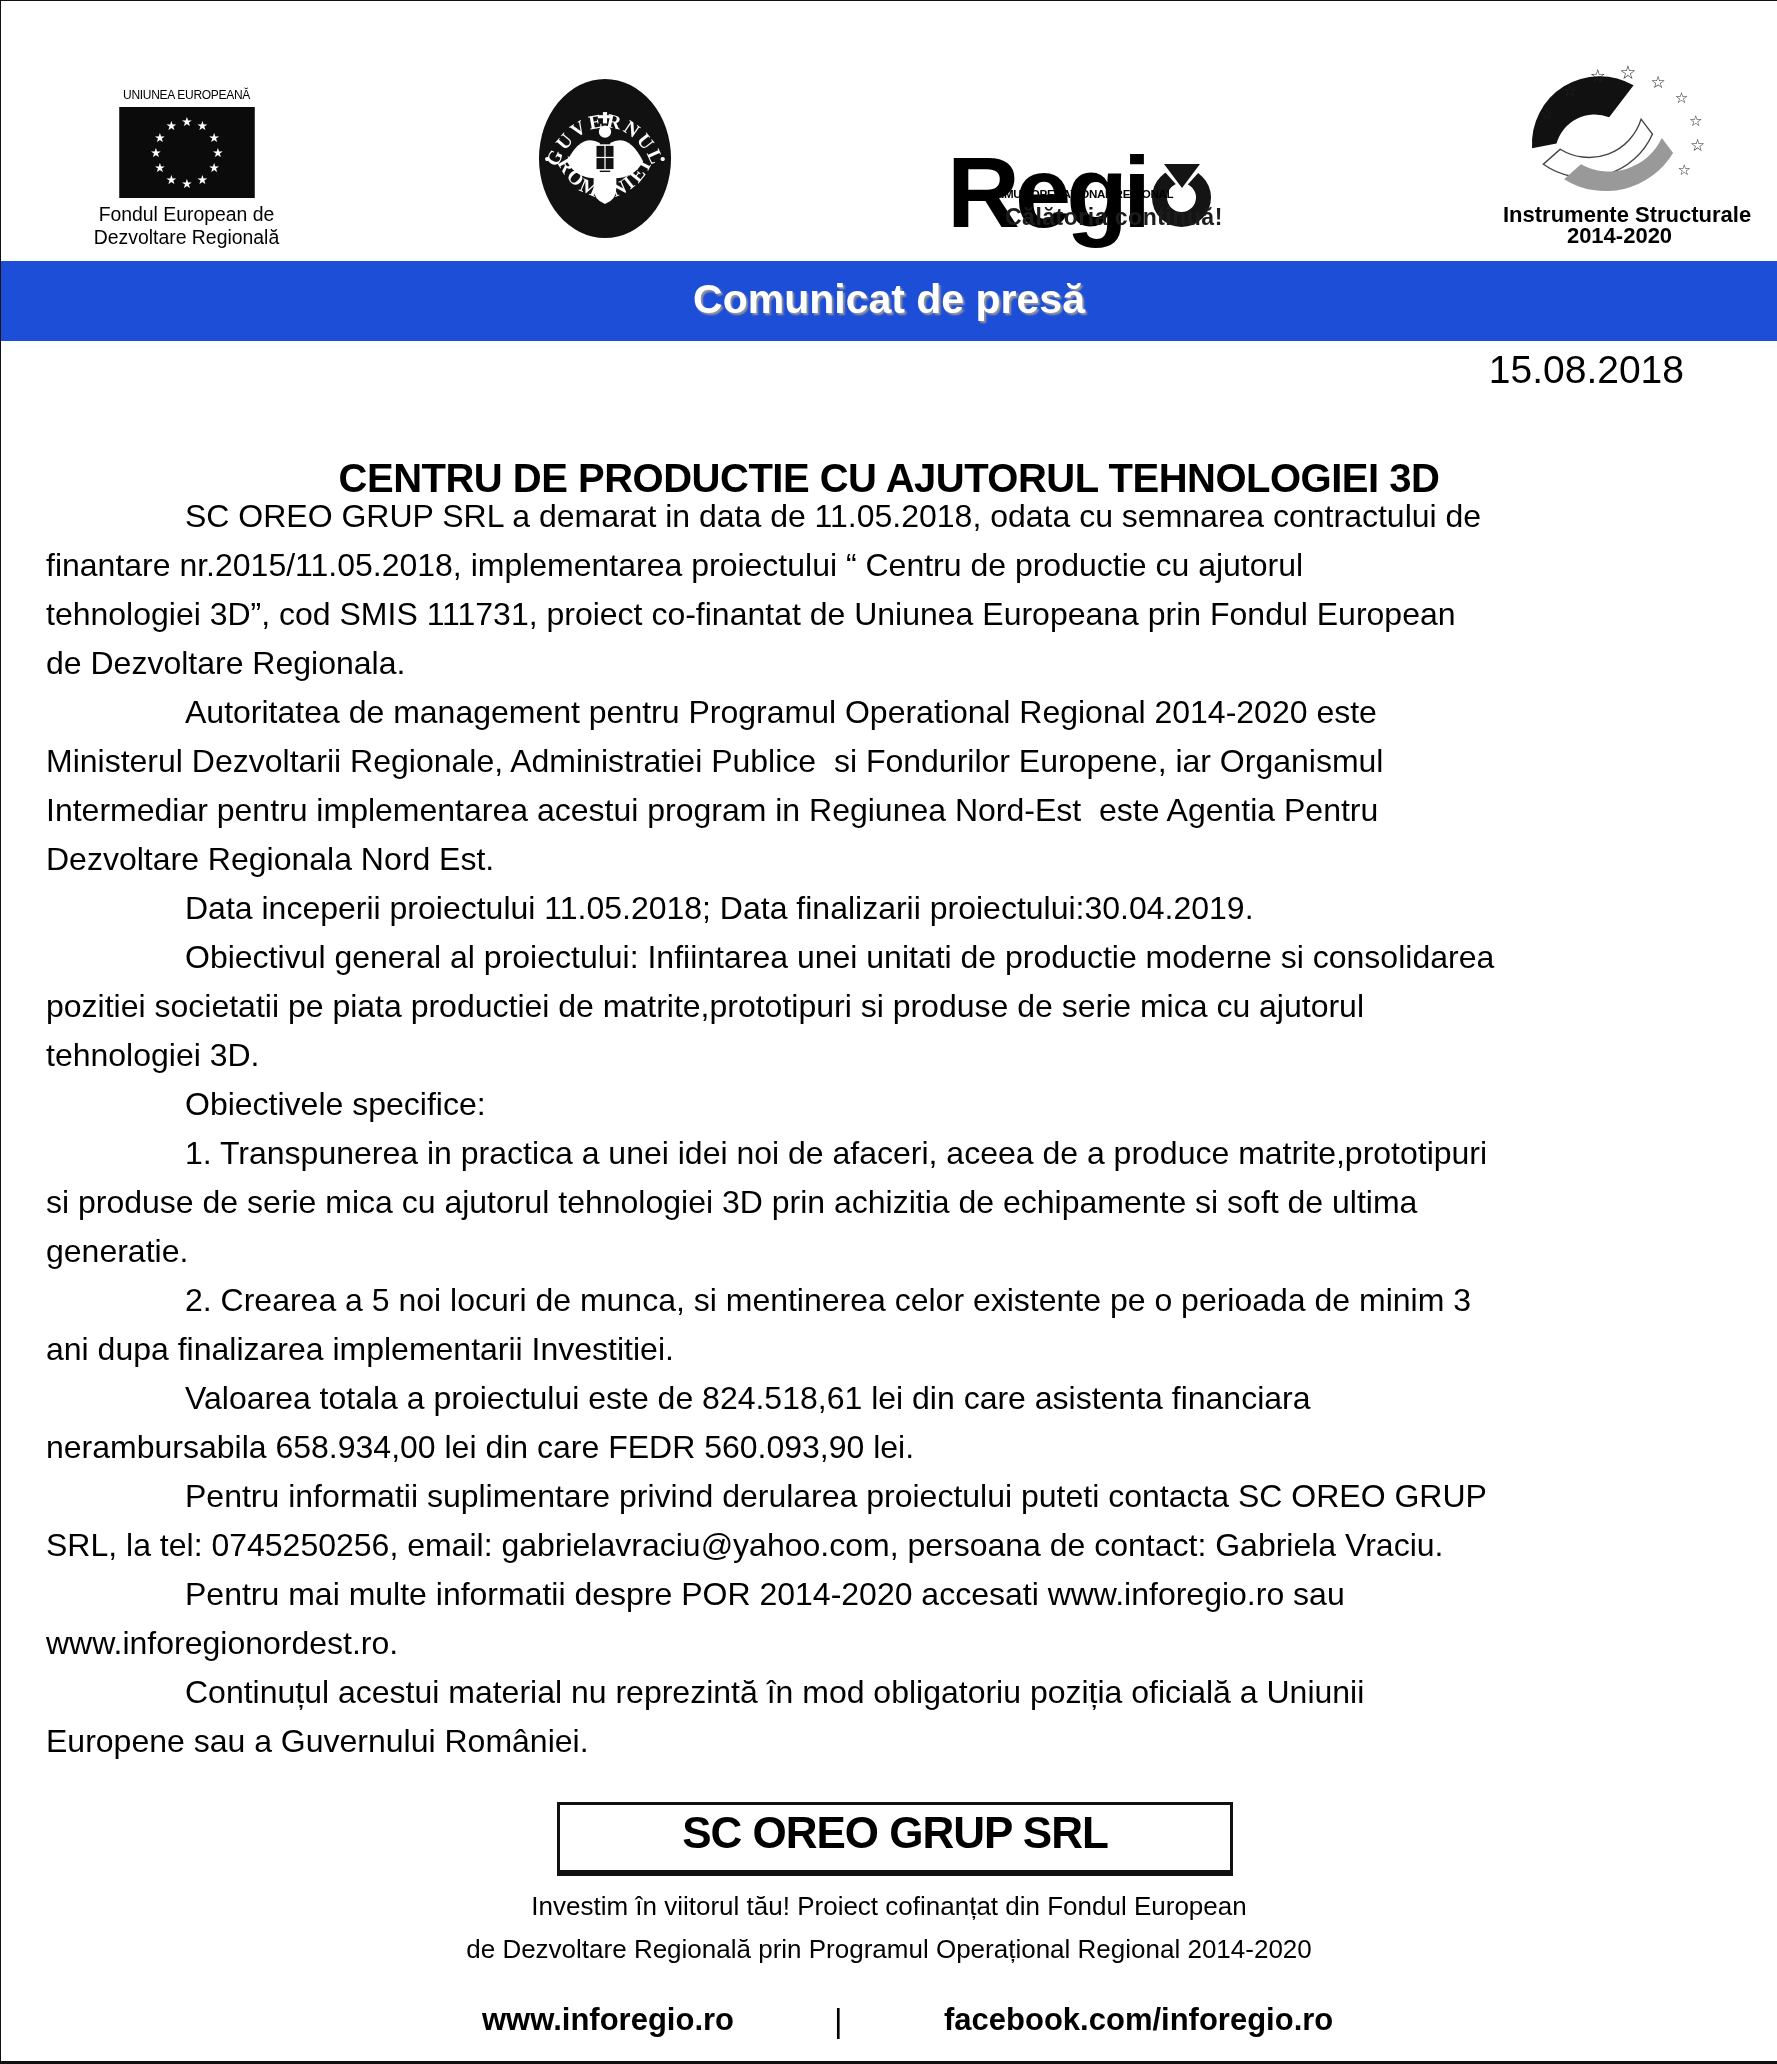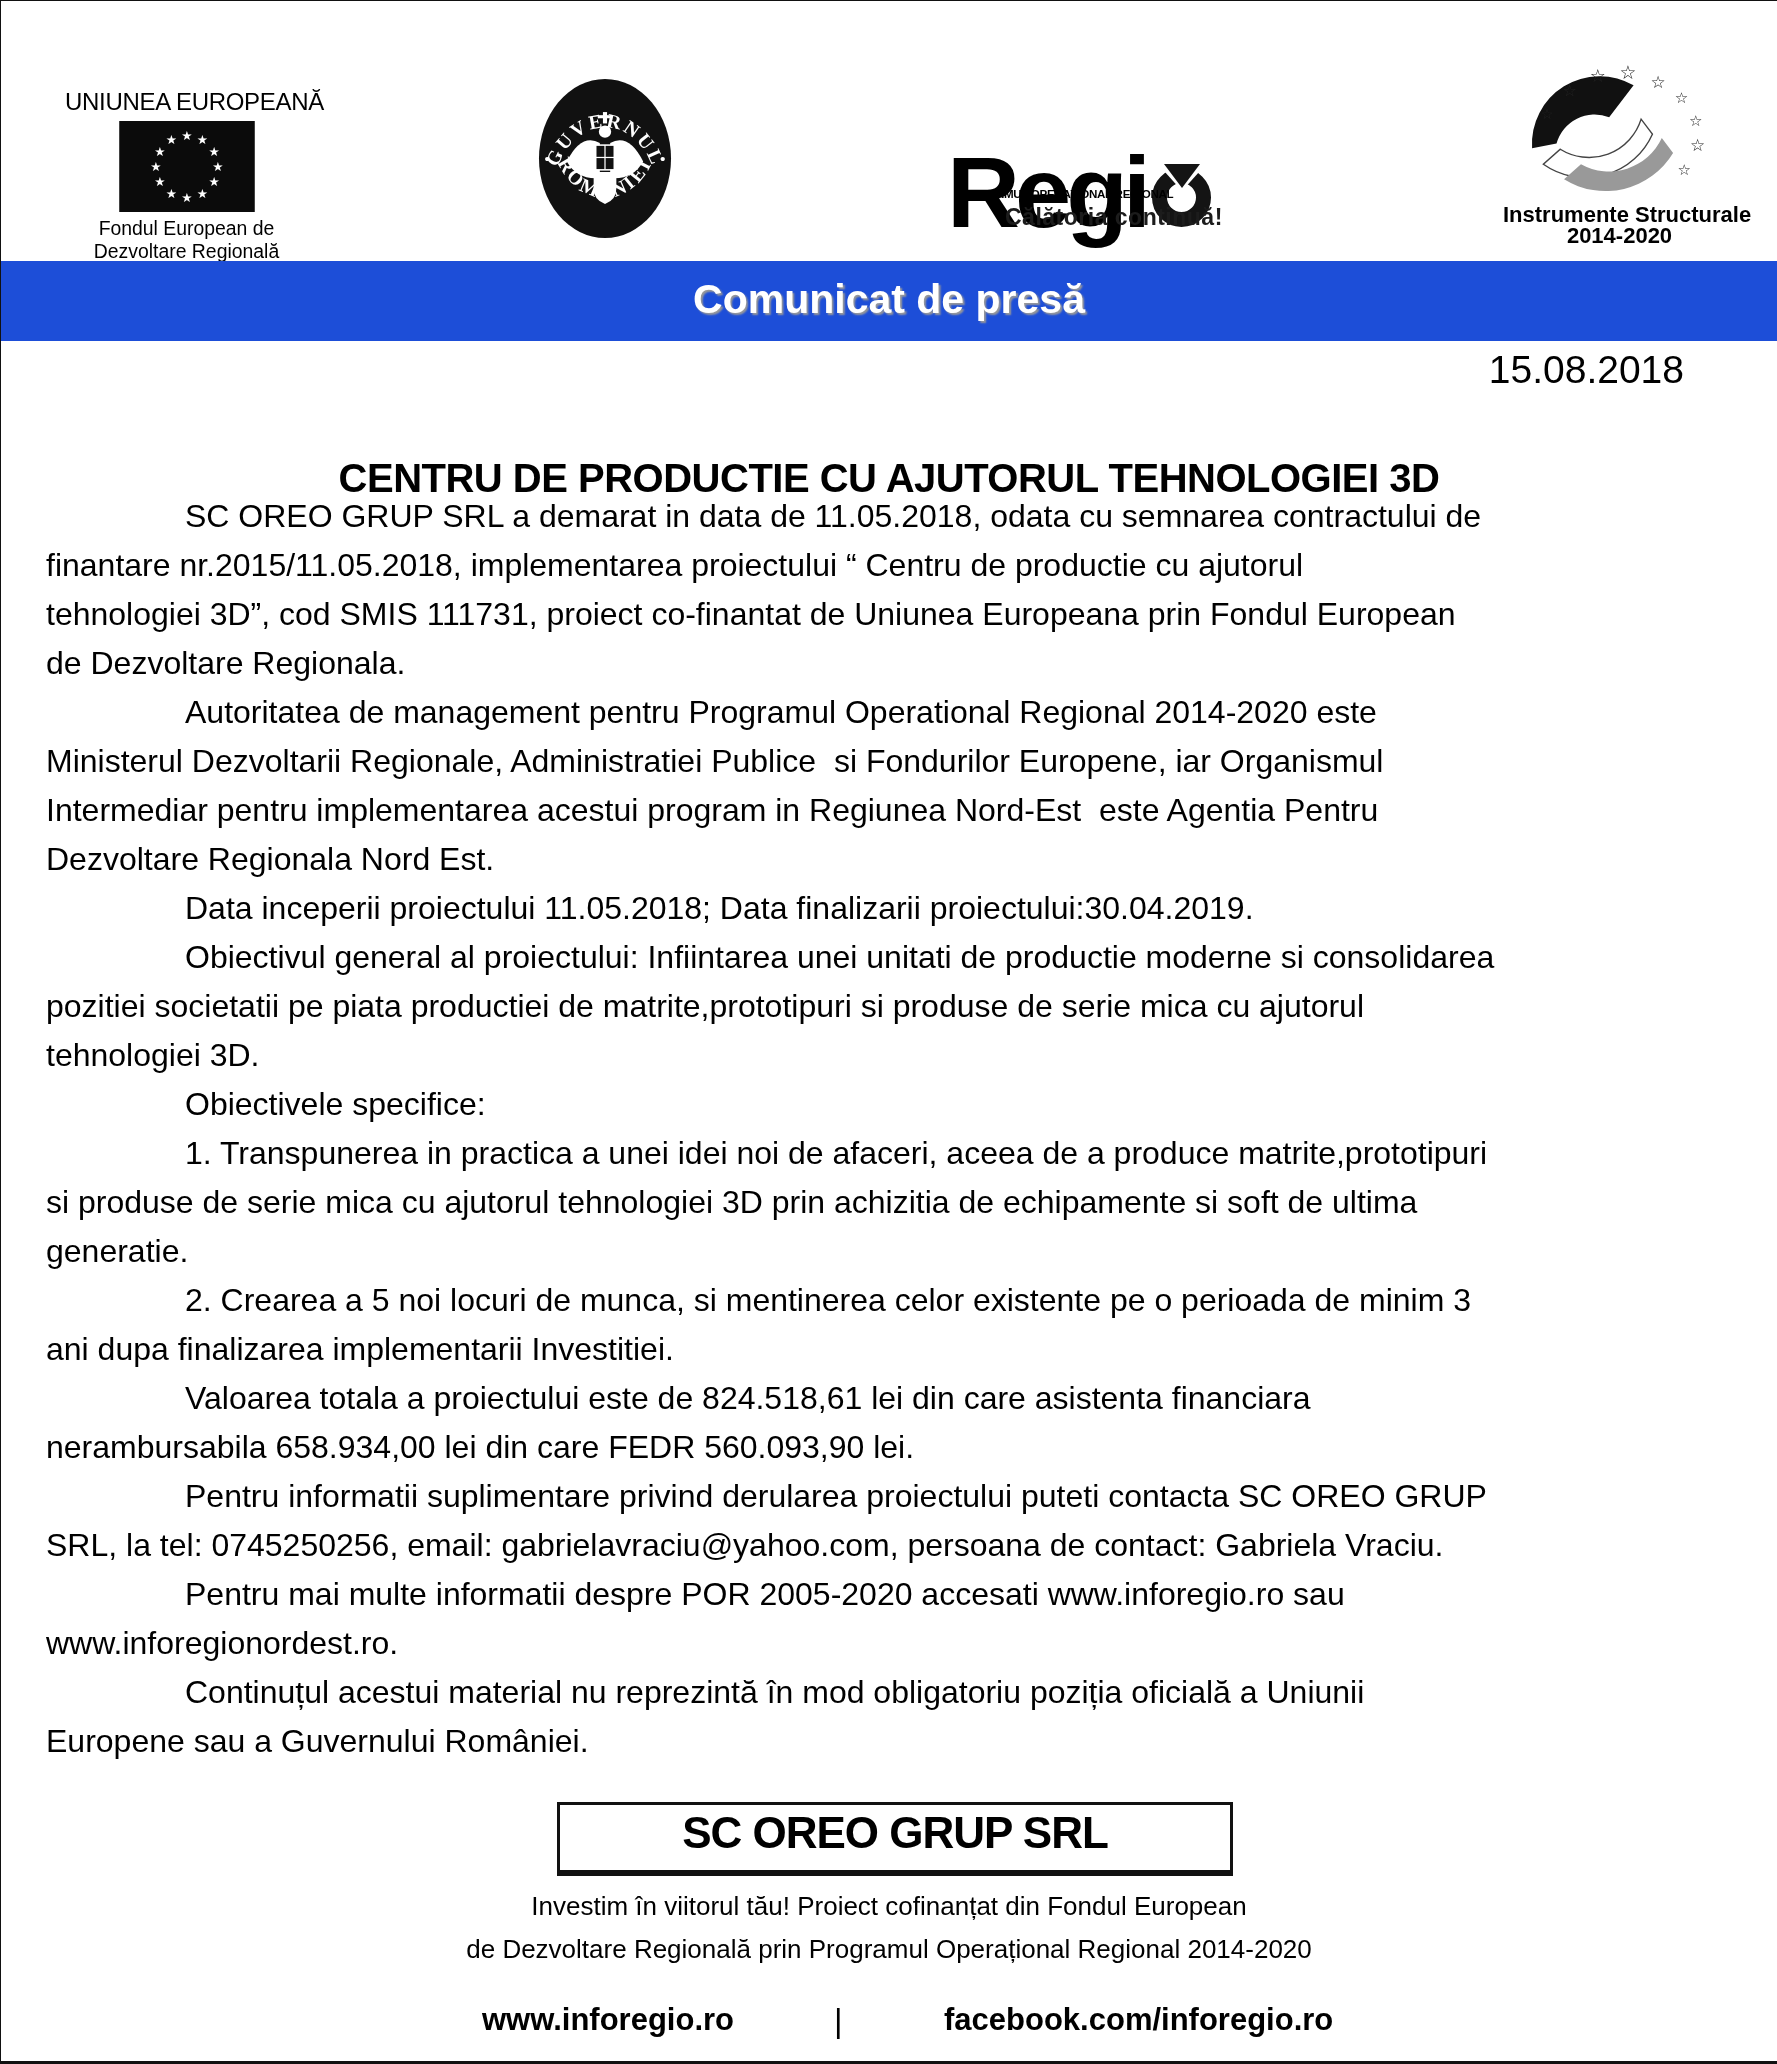--- a/index.html
+++ b/index.html
@@ -4,21 +4,21 @@
 <style>
   html,body{margin:0;padding:0;background:#e8e8e8;}
   .page{
     position:relative; width:1778px; height:2065px; background:#fff;
     border:1.9px solid #111; border-bottom:4.9px solid #111; box-sizing:border-box;
     overflow:hidden; color:#000;
     font-family:"Liberation Sans", sans-serif;
   }
   
   .eu-logo{position:absolute; left:64px; top:87px; width:243px; text-align:center;}
-  .eu-label{font-size:24px; letter-spacing:-0.3px; white-space:nowrap;}
+  .eu-label{font-size:12px; letter-spacing:-0.3px; white-space:nowrap;}
   .eu-flag{display:block; margin:4.9px auto 4.9px;}
   .eu-sub{font-size:19.4px; line-height:23px; white-space:nowrap;}
 
   .guvern{position:absolute; left:536px; top:76px;}
 
   .regio{position:absolute; left:946px; top:101px; width:330px; height:146px;}
   .regio-wordmark{position:absolute; left:0; top:0; font-size:101px; line-height:101px;
     font-weight:bold; letter-spacing:-4.9px; white-space:nowrap;margin-top:40px;}
   .regio-o{display:inline-block; position:relative; width:29px; height:29px;
     border:15.5px solid #141414; border-radius:50%; margin-left:5.8px;}
@@ -170,21 +170,21 @@
     <div class="ln ind">Obiectivele specifice:</div>
     <div class="ln ind">1. Transpunerea in practica a unei idei noi de afaceri, aceea de a produce matrite,prototipuri</div>
     <div class="ln">si produse de serie mica cu ajutorul tehnologiei 3D prin achizitia de echipamente si soft de ultima</div>
     <div class="ln">generatie.</div>
     <div class="ln ind">2. Crearea a 5 noi locuri de munca, si mentinerea celor existente pe o perioada de minim 3</div>
     <div class="ln">ani dupa finalizarea implementarii Investitiei.</div>
     <div class="ln ind">Valoarea totala a proiectului este de 824.518,61 lei din care asistenta financiara</div>
     <div class="ln">nerambursabila 658.934,00 lei din care FEDR 560.093,90 lei.</div>
     <div class="ln ind">Pentru informatii suplimentare privind derularea proiectului puteti contacta SC OREO GRUP</div>
     <div class="ln">SRL, la tel: 0745250256, email: gabrielavraciu@yahoo.com, persoana de contact: Gabriela Vraciu.</div>
-    <div class="ln ind">Pentru mai multe informatii despre POR 2005-2020 accesati www.inforegio.ro sau</div>
+    <div class="ln ind">Pentru mai multe informatii despre POR 2014-2020 accesati www.inforegio.ro sau</div>
     <div class="ln">www.inforegionordest.ro.</div>
     <div class="ln ind">Continuțul acestui material nu reprezintă în mod obligatoriu poziția oficială a Uniunii</div>
     <div class="ln">Europene sau a Guvernului României.</div>
   </div>
 
   <div class="company-box">
     <div class="company-box-label">SC OREO GRUP SRL</div>
   </div>
 
   <div class="tagline1">Investim în viitorul tău! Proiect cofinanțat din Fondul European</div>

